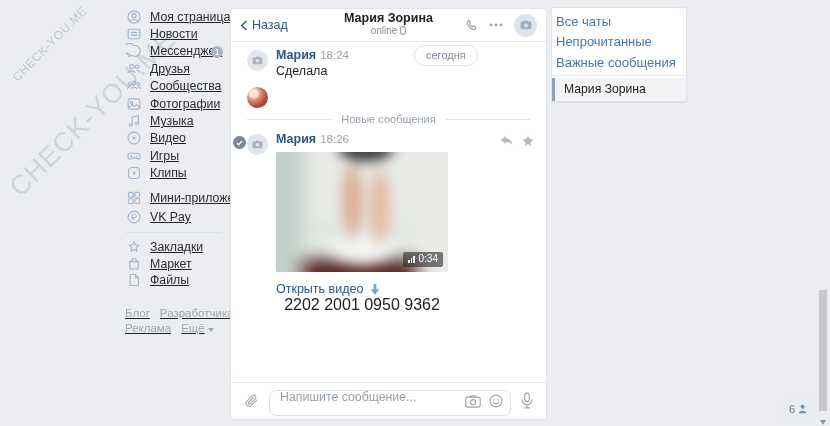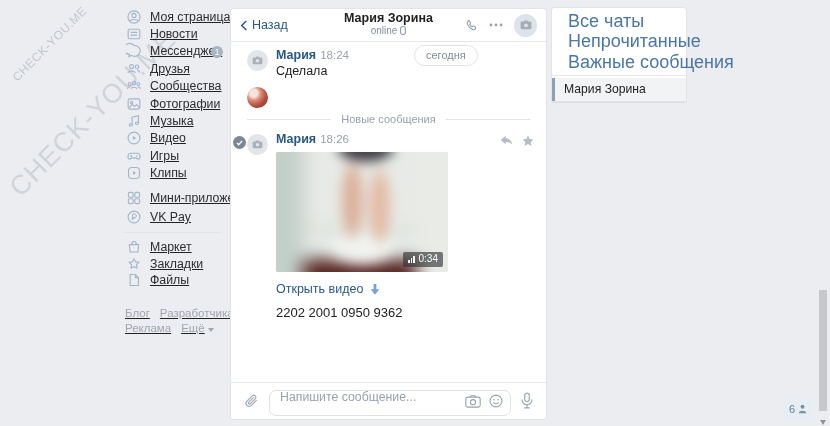--- a/index.html
+++ b/index.html
@@ -66,33 +66,33 @@
       radial-gradient(17px 58px at 45% 42%, #dcb29b 0 50%, rgba(220,178,155,0) 75%),
       radial-gradient(17px 58px at 59% 46%, #e3bda7 0 50%, rgba(227,189,167,0) 75%),
       radial-gradient(45px 22px at 50% 76%, #f1f4f2 0 55%, rgba(241,244,242,0) 85%),
       linear-gradient(90deg, #c3cfc9 0 14%, rgba(195,207,201,0) 26%, rgba(0,0,0,0) 72%, #e9ebe7 84%),
       linear-gradient(180deg, #e7eae6 0 52%, #dfe4df 66%, #edf0ee 72%, #cfd6d1 78%, #5e2a26 88%, #4b1f1c 100%);
   }
   .duration-badge { position:absolute; right:5px; bottom:5px; background:rgba(42,44,46,.62); color:#fff; font-size:10px; padding:2px 5px 3px; border-radius:2px; display:flex; align-items:flex-end; gap:4px; line-height:10px; }
   .bars { display:flex; align-items:flex-end; gap:1px; padding-bottom:1px; }
   .bars i { display:block; width:1.5px; background:#fff; }
   .open-video { margin-top:10px; display:flex; align-items:center; gap:6px; color:#2a5885; font-size:12.5px; cursor:pointer; width:max-content;text-align:center; }
-  .card-number { margin-top:9px; font-size:13px; color:#222; }
+  .card-number { font-size:16px; color:#222;text-align:center; }
 
   .composer { flex:0 0 37px; border-top:1px solid #e7e8ec; display:flex; align-items:center; padding:0 12px; gap:9px; }
   .clip-ic, .mic-ic { color:#a1aab3; display:flex; cursor:pointer; }
   .input-wrap { flex:1; position:relative; }
   .msg-input { width:100%; height:26px; border:1px solid #dce0e4; border-radius:7px; padding:0 46px 12px 10px; font-size:12.3px; color:#222; outline:none; background:#fff; font-family:"Liberation Sans", sans-serif; }
   .msg-input::placeholder { color:#98a1aa; }
   .input-icons { position:absolute; right:8px; top:50%; transform:translateY(-50%); display:flex; gap:8px; color:#9aa3ad; align-items:center; }
   .input-icons svg { cursor:pointer; }
 
   
   #chatlist { position:absolute; left:551px; top:7px; width:136px; background:#fff; border:1px solid #e1e3e7; border-radius:3px; box-shadow:0 1px 0 #dcdde1; padding-top:3px; z-index:2; }
-  .filter-item { height:20.5px; display:flex; align-items:center; padding:0 16px; font-size:18px; color:#4a76a8; cursor:pointer; white-space:nowrap; }
+  .filter-item { height:20.5px; display:flex; align-items:center; padding:0 4px; font-size:13px; color:#4a76a8; cursor:pointer; white-space:nowrap; }
   .cl-divider { height:1px; background:#e7e8ec; margin:2px 0; }
   .active-chat { height:23px; display:flex; align-items:center; padding:0 12px 0 9px; font-size:12.2px; color:#222; background:#f2f3f5; border-left:3px solid #8fa0b5; cursor:pointer; white-space:nowrap; }
 
   
   #online-pill { position:absolute; right:17px; bottom:7px; height:20px; min-width:30px; background:#e6edf3; border-radius:4px; display:flex; align-items:center; justify-content:center; gap:3px; padding:0 5px; font-size:11px; color:#5e7led; color:#5e7d9b; cursor:pointer; z-index:3; }
   #online-pill svg { color:#7d8fa3; }
   #scroll-thumb { position:absolute; right:3px; top:290px; width:8px; height:121px; background:#c6c8ca; z-index:3; cursor:pointer; }
   #scroll-arrow { position:absolute; right:4px; bottom:1px; width:0; height:0; border-left:3.5px solid transparent; border-right:3.5px solid transparent; border-top:5px solid #8f9296; z-index:3; cursor:pointer; }
 </style>
 </head>
@@ -219,34 +219,34 @@
         <svg viewBox="0 0 20 20" fill="none" stroke="currentColor" stroke-width="1.4">
           <circle cx="10" cy="10" r="7.4"></circle>
           <path d="M8.2 13.6V6.4h2.6a2.2 2.2 0 1 1 0 4.4H8.2M7 12h3.4" stroke-width="1.2"></path>
         </svg>
       </span>
     <span class="nav-label">VK Pay</span>
   </div>
   <div class="nav-divider"></div>
   <div class="nav-row r3">
     <span class="nav-ic">
+        <svg viewBox="0 0 20 20" fill="none" stroke="currentColor" stroke-width="1.4" stroke-linejoin="round">
+          <path d="M10 3.4l1.9 3.9 4.3.6-3.1 3 .7 4.3L10 13.2 6.2 15.2l.7-4.3-3.1-3 4.3-.6Z"></path>
+        </svg>
+      </span>
+    <span class="nav-label">Закладки</span>
+  </div>
+  <div class="nav-row r3">
+    <span class="nav-ic">
         <svg viewBox="0 0 20 20" fill="none" stroke="currentColor" stroke-width="1.4">
           <path d="M4.2 7h11.6l-.9 9.3H5.1L4.2 7Z"></path>
           <path d="M7.2 7V6a2.8 2.8 0 0 1 5.6 0v1"></path>
         </svg>
       </span>
     <span class="nav-label">Маркет</span>
-  </div>
-  <div class="nav-row r3">
-    <span class="nav-ic">
-        <svg viewBox="0 0 20 20" fill="none" stroke="currentColor" stroke-width="1.4" stroke-linejoin="round">
-          <path d="M10 3.4l1.9 3.9 4.3.6-3.1 3 .7 4.3L10 13.2 6.2 15.2l.7-4.3-3.1-3 4.3-.6Z"></path>
-        </svg>
-      </span>
-    <span class="nav-label">Закладки</span>
   </div>
   <div class="nav-row r3">
     <span class="nav-ic">
         <svg viewBox="0 0 20 20" fill="none" stroke="currentColor" stroke-width="1.4" stroke-linejoin="round">
           <path d="M5.2 3.2h6.6l3.8 3.8v9.8H5.2Z"></path>
           <path d="M11.8 3.2V7h3.8"></path>
         </svg>
       </span>
     <span class="nav-label">Файлы</span>
   </div>

